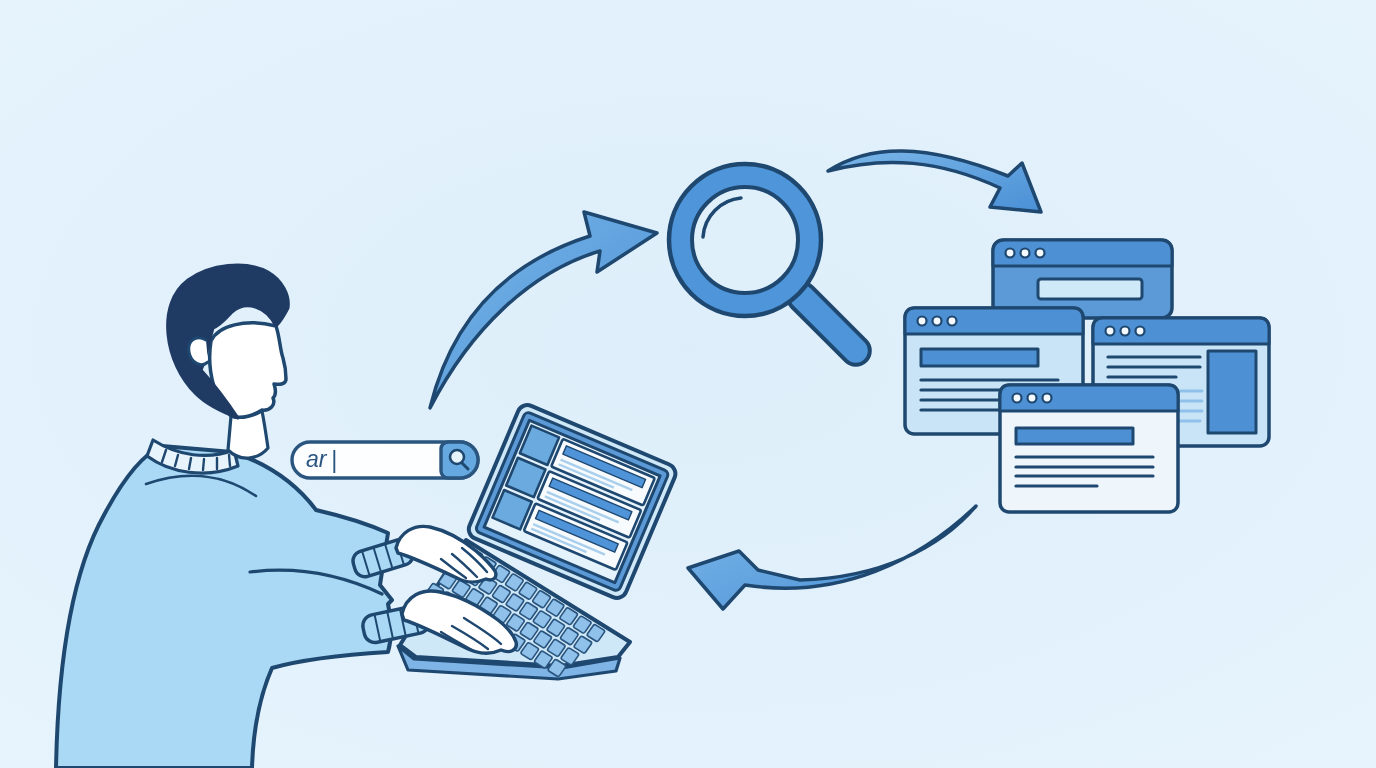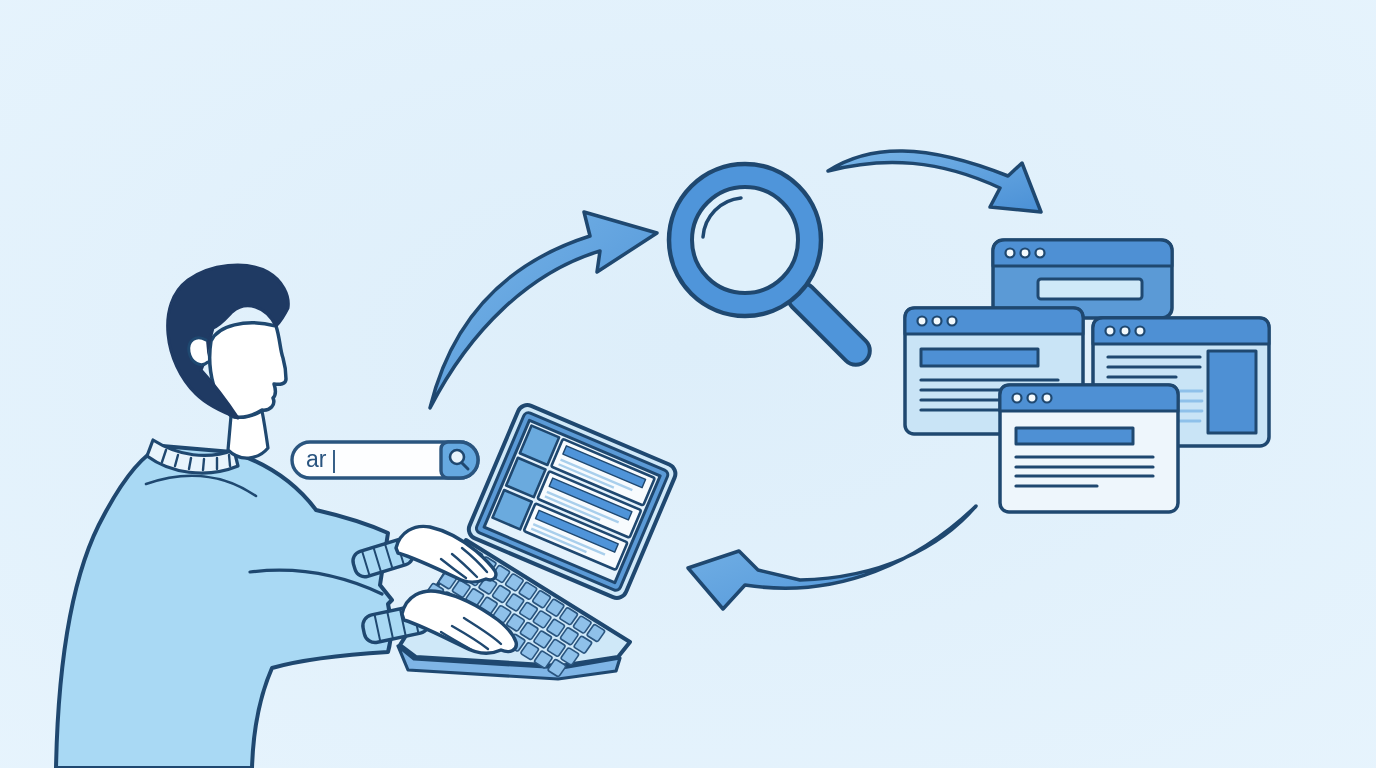--- a/index.html
+++ b/index.html
@@ -1,16 +1,16 @@
 <!DOCTYPE html>
 <html><head>
 <meta charset="utf-8">
 <style>
   html,body{margin:0;padding:0;background:#e3f2fc;}
-  .stage{position:relative;width:1376px;height:768px;overflow:hidden;}
+  .stage{position:relative;width:1376px;height:768px;overflow:hidden;font-style:italic;}
   svg{display:block;}
   text.query{font-family:"Liberation Sans","DejaVu Sans",sans-serif;font-size:23px;fill:#2a5580;}
 </style>
 </head>
 <body>
 
 <div class="stage">
 <svg viewBox="0 0 1376 768" width="1376" height="768">
   <defs>
     <radialGradient id="bgGrad" cx="50%" cy="45%" r="80%">

